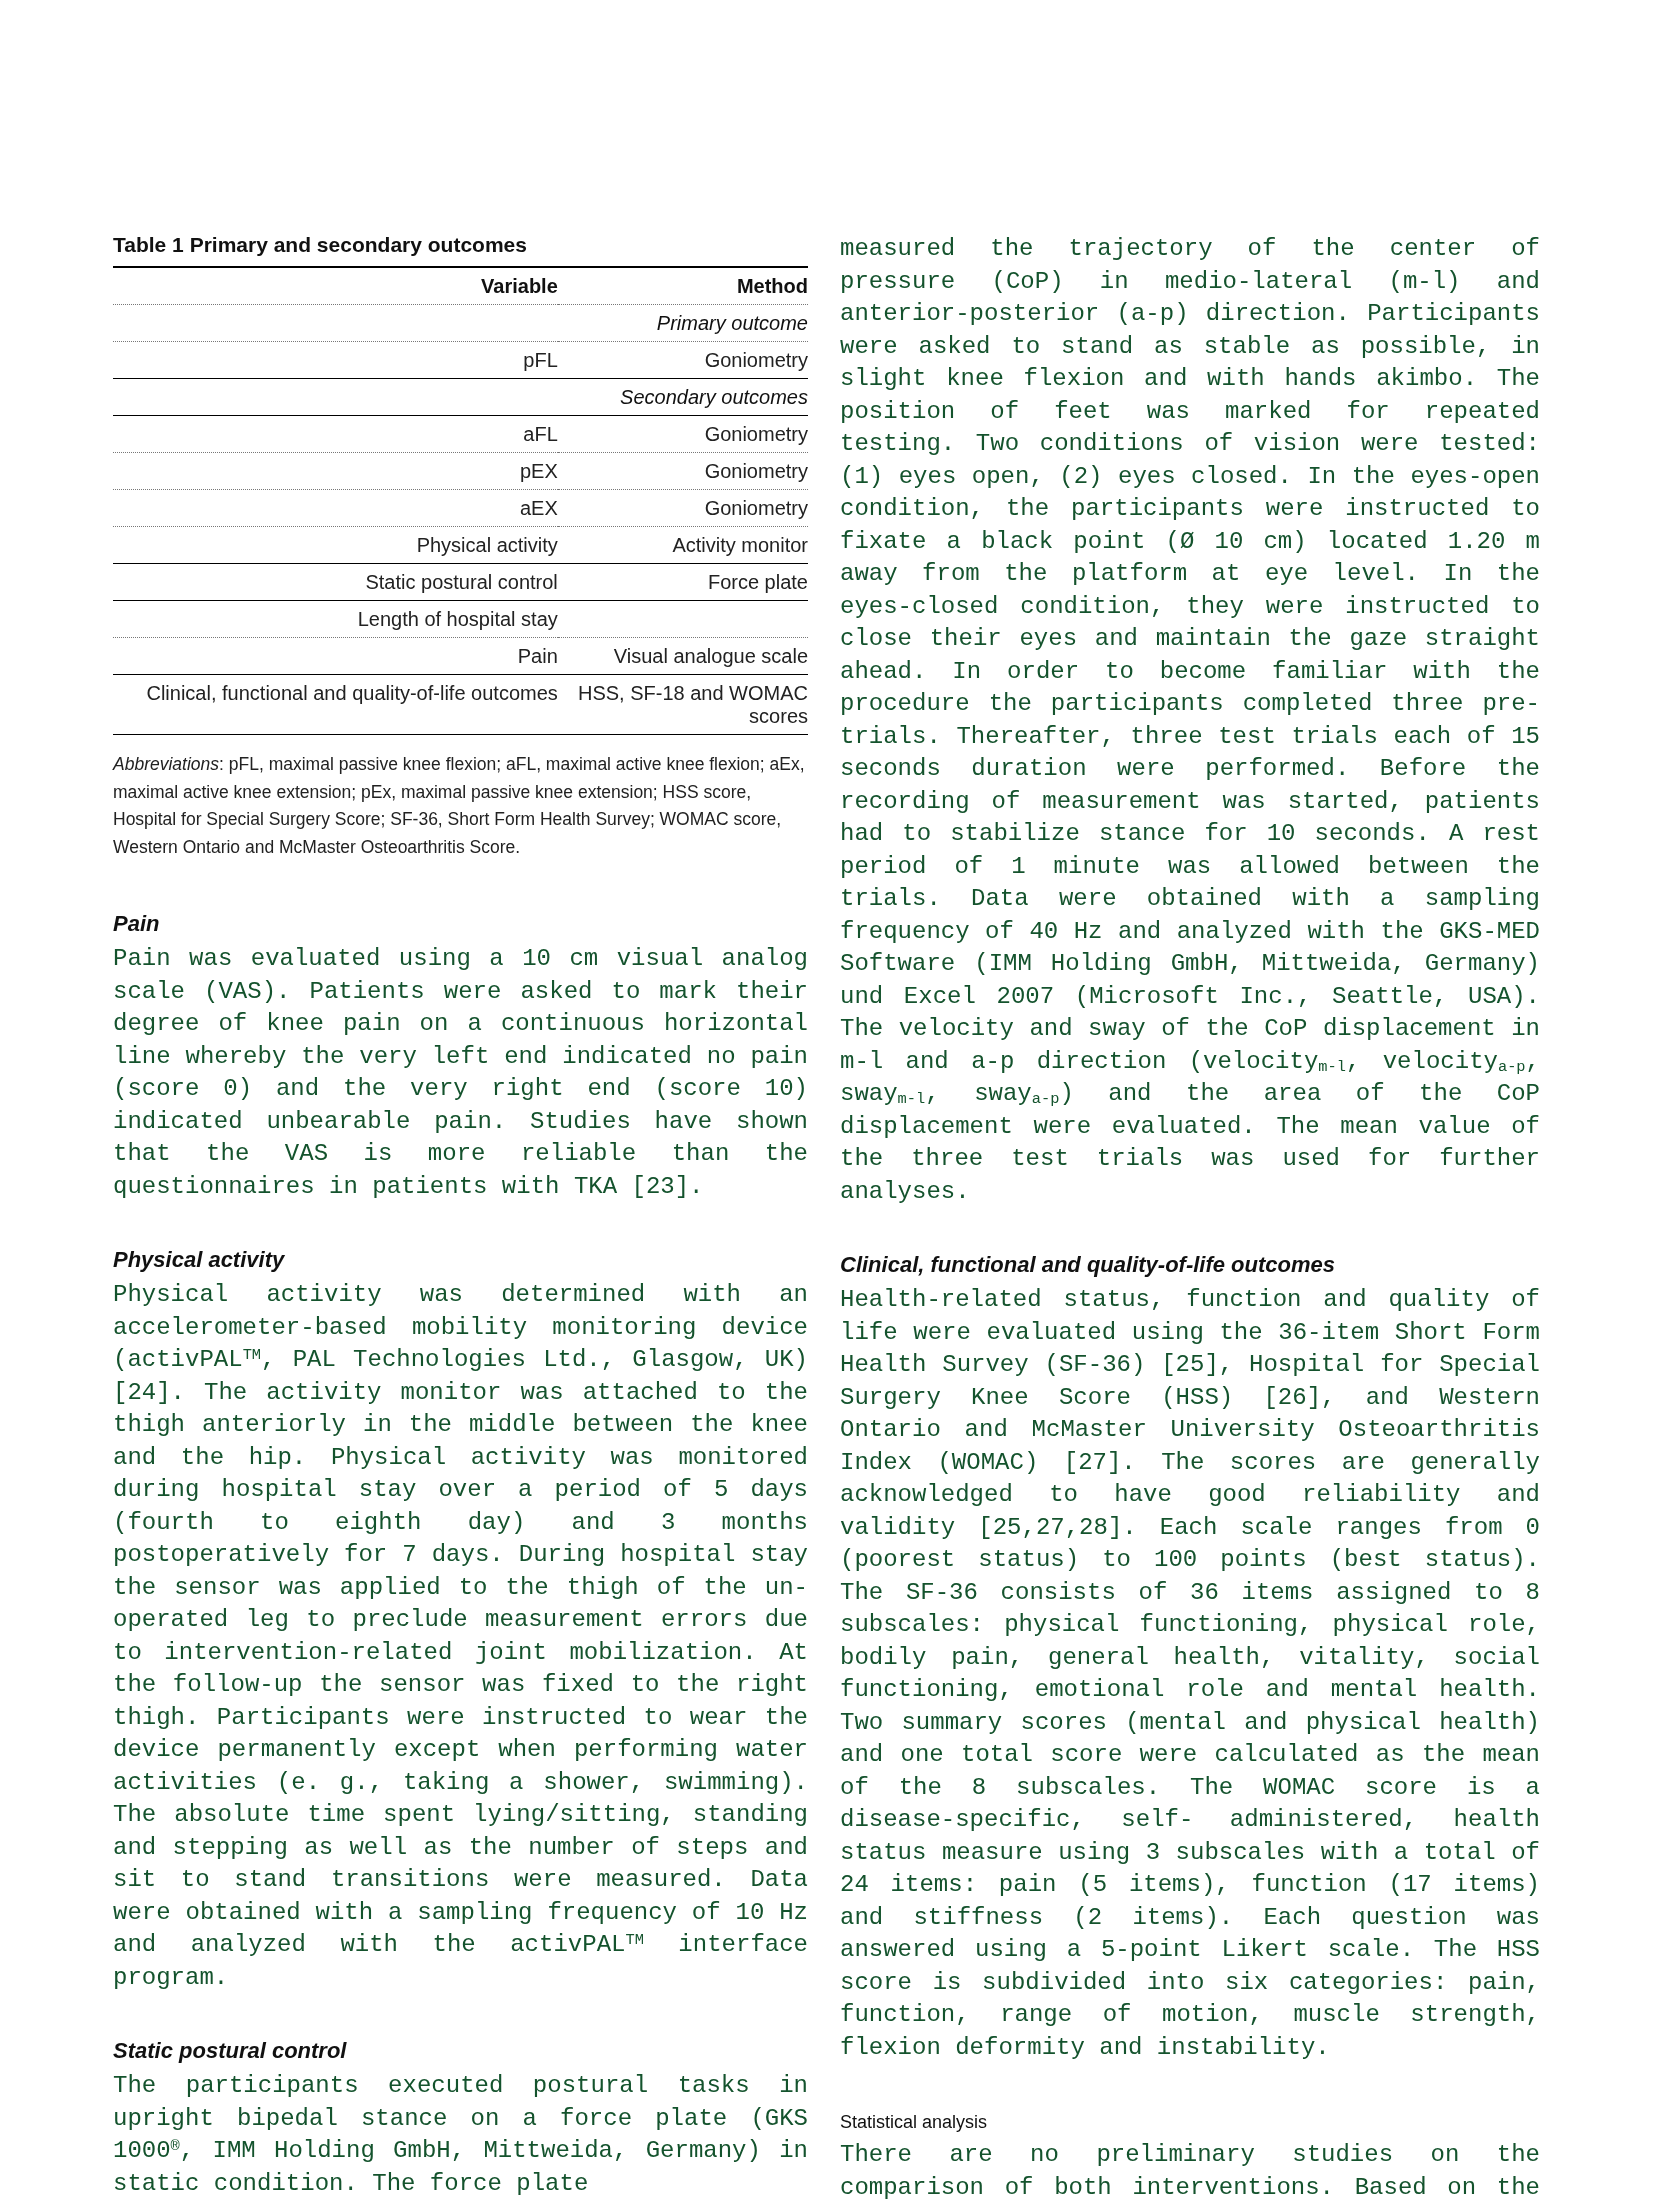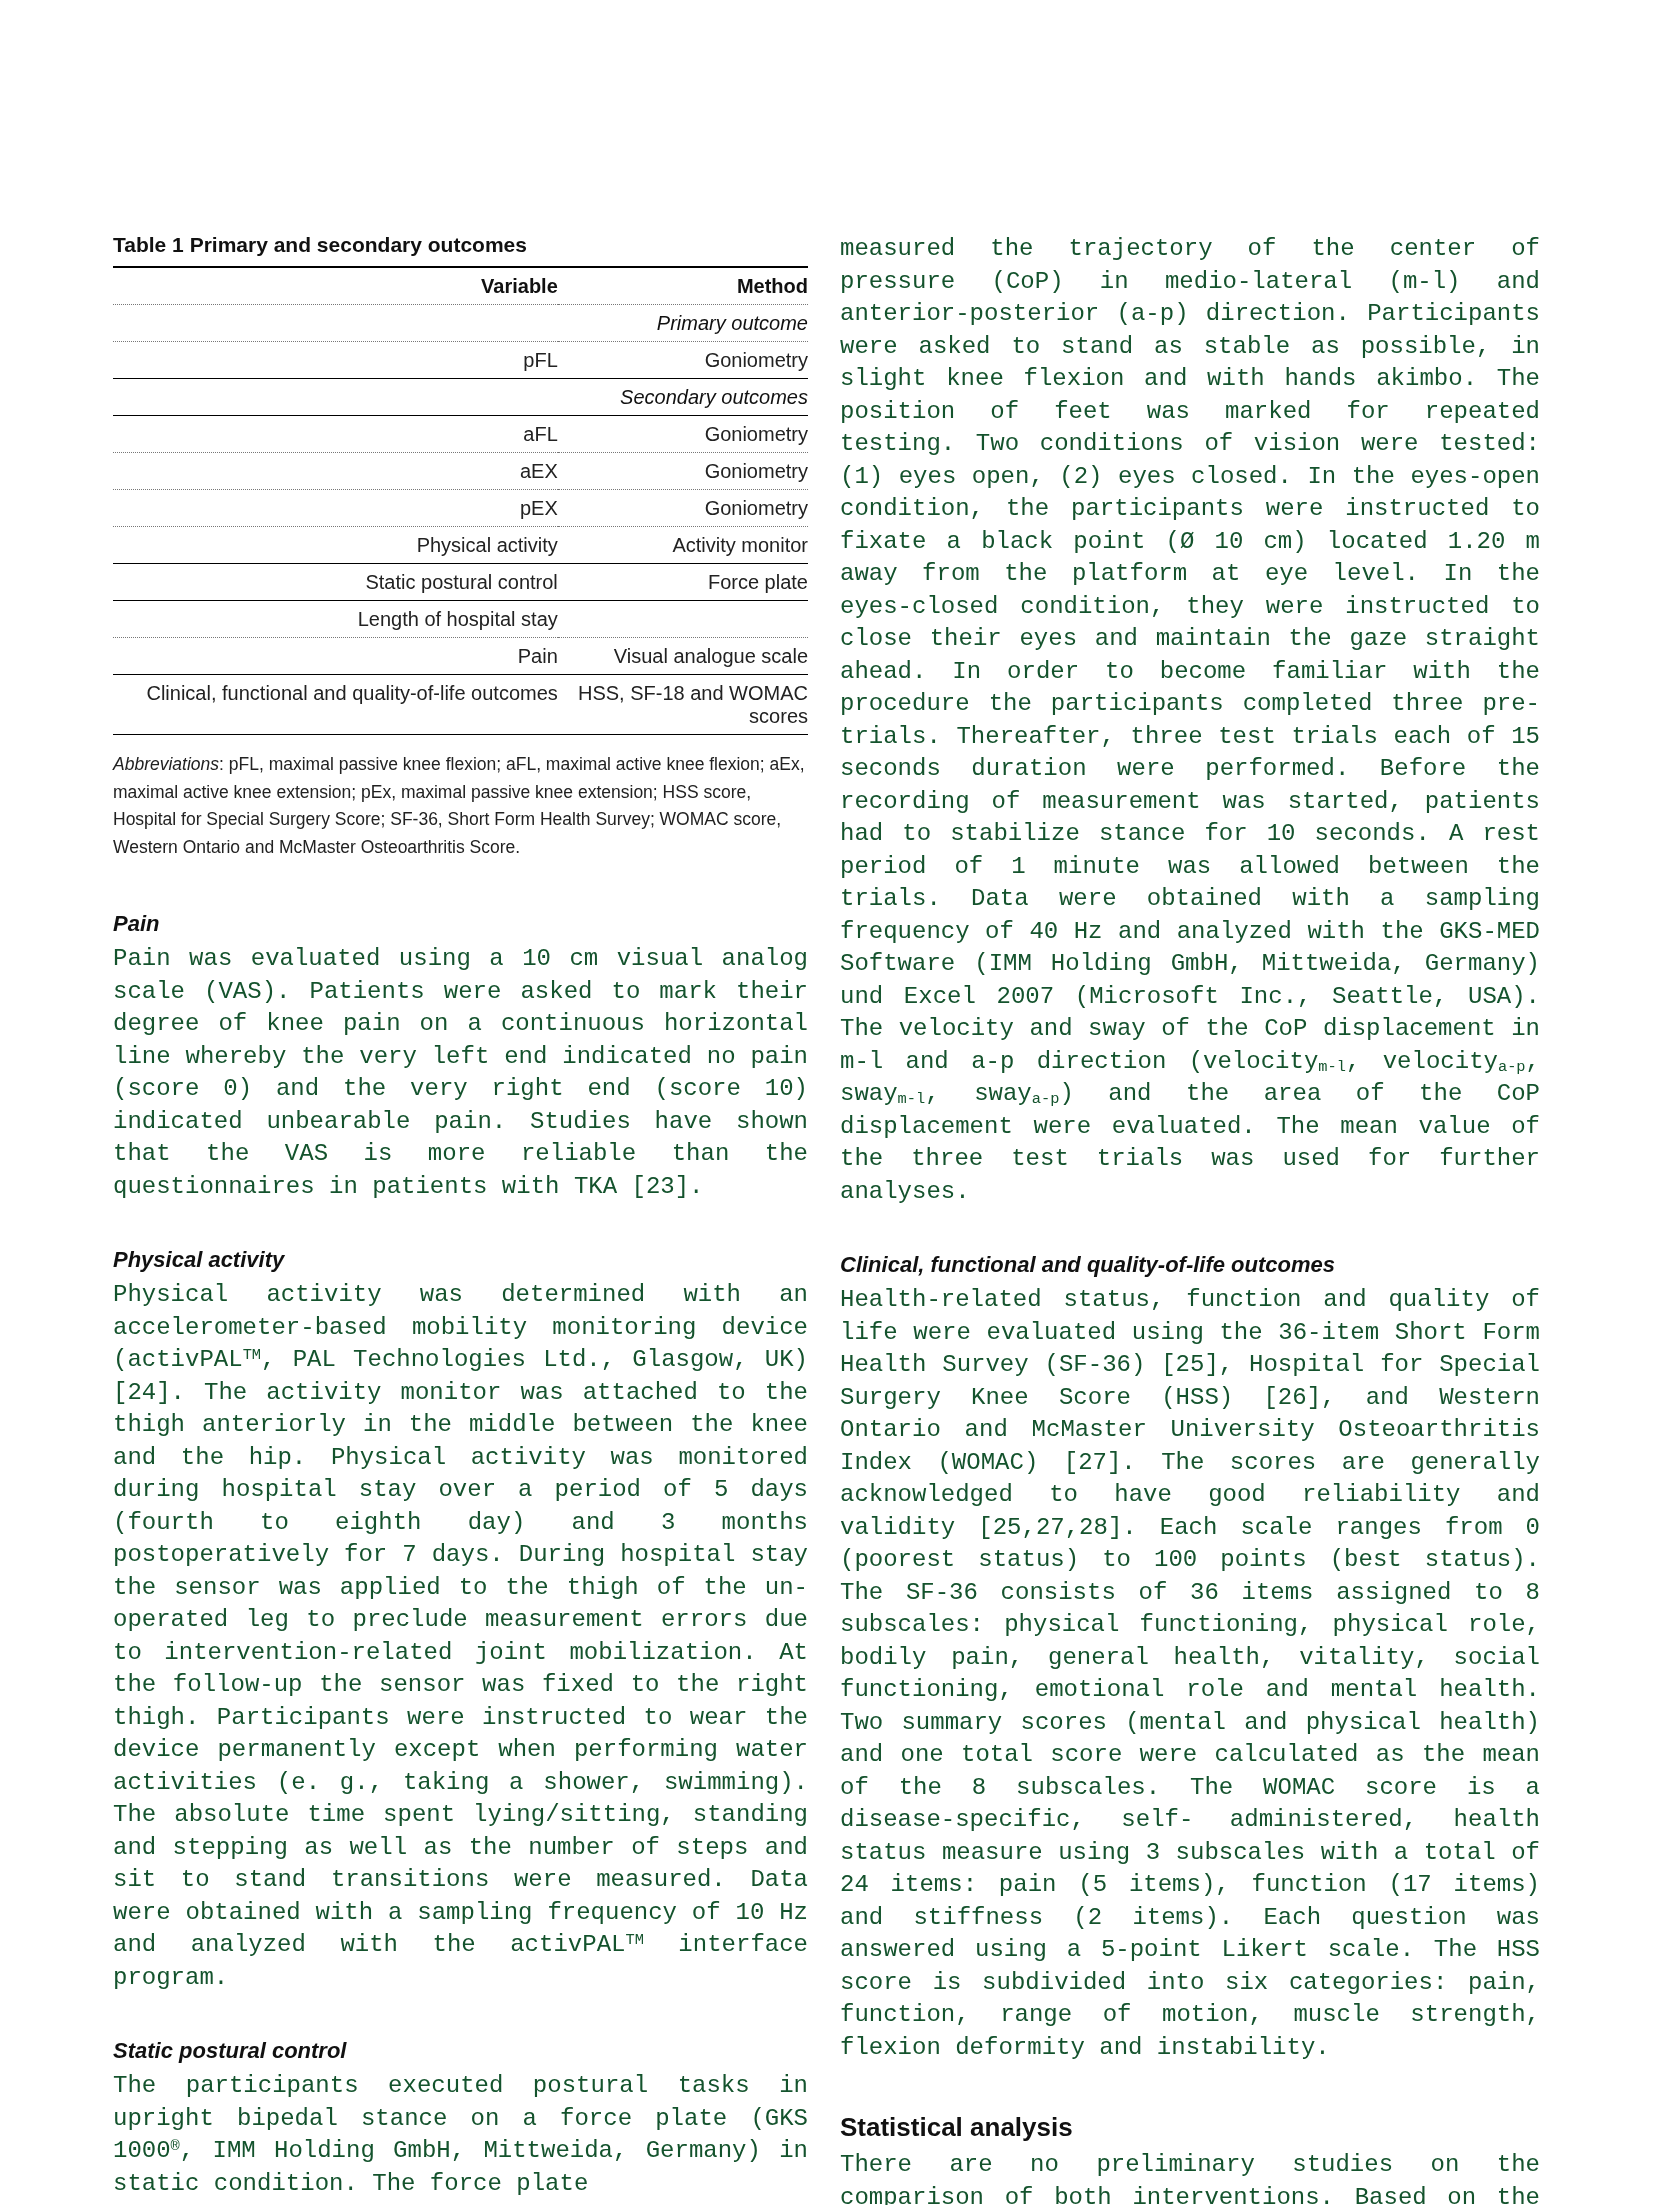--- a/index.html
+++ b/index.html
@@ -48,22 +48,22 @@
     font-family: "Liberation Sans", sans-serif;
     font-size: 22px;
     font-weight: bold;
     font-style: italic;
     margin: 44px 0 6px 0;
     color: #111;
   }
   .h3.first { margin-top: 50px; }
   .h2 {
     font-family: "Liberation Sans", sans-serif;
-    font-size: 26px;
-    font-weight: bold;
+    font-size: 18px;
+    font-weight: normal;
     font-style: normal;
     margin: 48px 0 6px 0;
     color: #111;
   }
   
   .table-caption {
     font-family: "Liberation Sans", sans-serif;
     font-size: 21px;
     font-weight: bold;
     color: #111;
@@ -132,25 +132,25 @@
             <td>Goniometry</td>
           </tr>
           <tr class="sec b-sol">
             <td colspan="2">Secondary outcomes</td>
           </tr>
           <tr class="b-dot">
             <td>aFL</td>
             <td>Goniometry</td>
           </tr>
           <tr class="b-dot">
-            <td>aEX</td>
+            <td>pEX</td>
             <td>Goniometry</td>
           </tr>
           <tr class="b-dot">
-            <td>pEX</td>
+            <td>aEX</td>
             <td>Goniometry</td>
           </tr>
           <tr class="b-sol">
             <td>Physical activity</td>
             <td>Activity monitor</td>
           </tr>
           <tr class="b-sol">
             <td>Static postural control</td>
             <td>Force plate</td>
           </tr>

